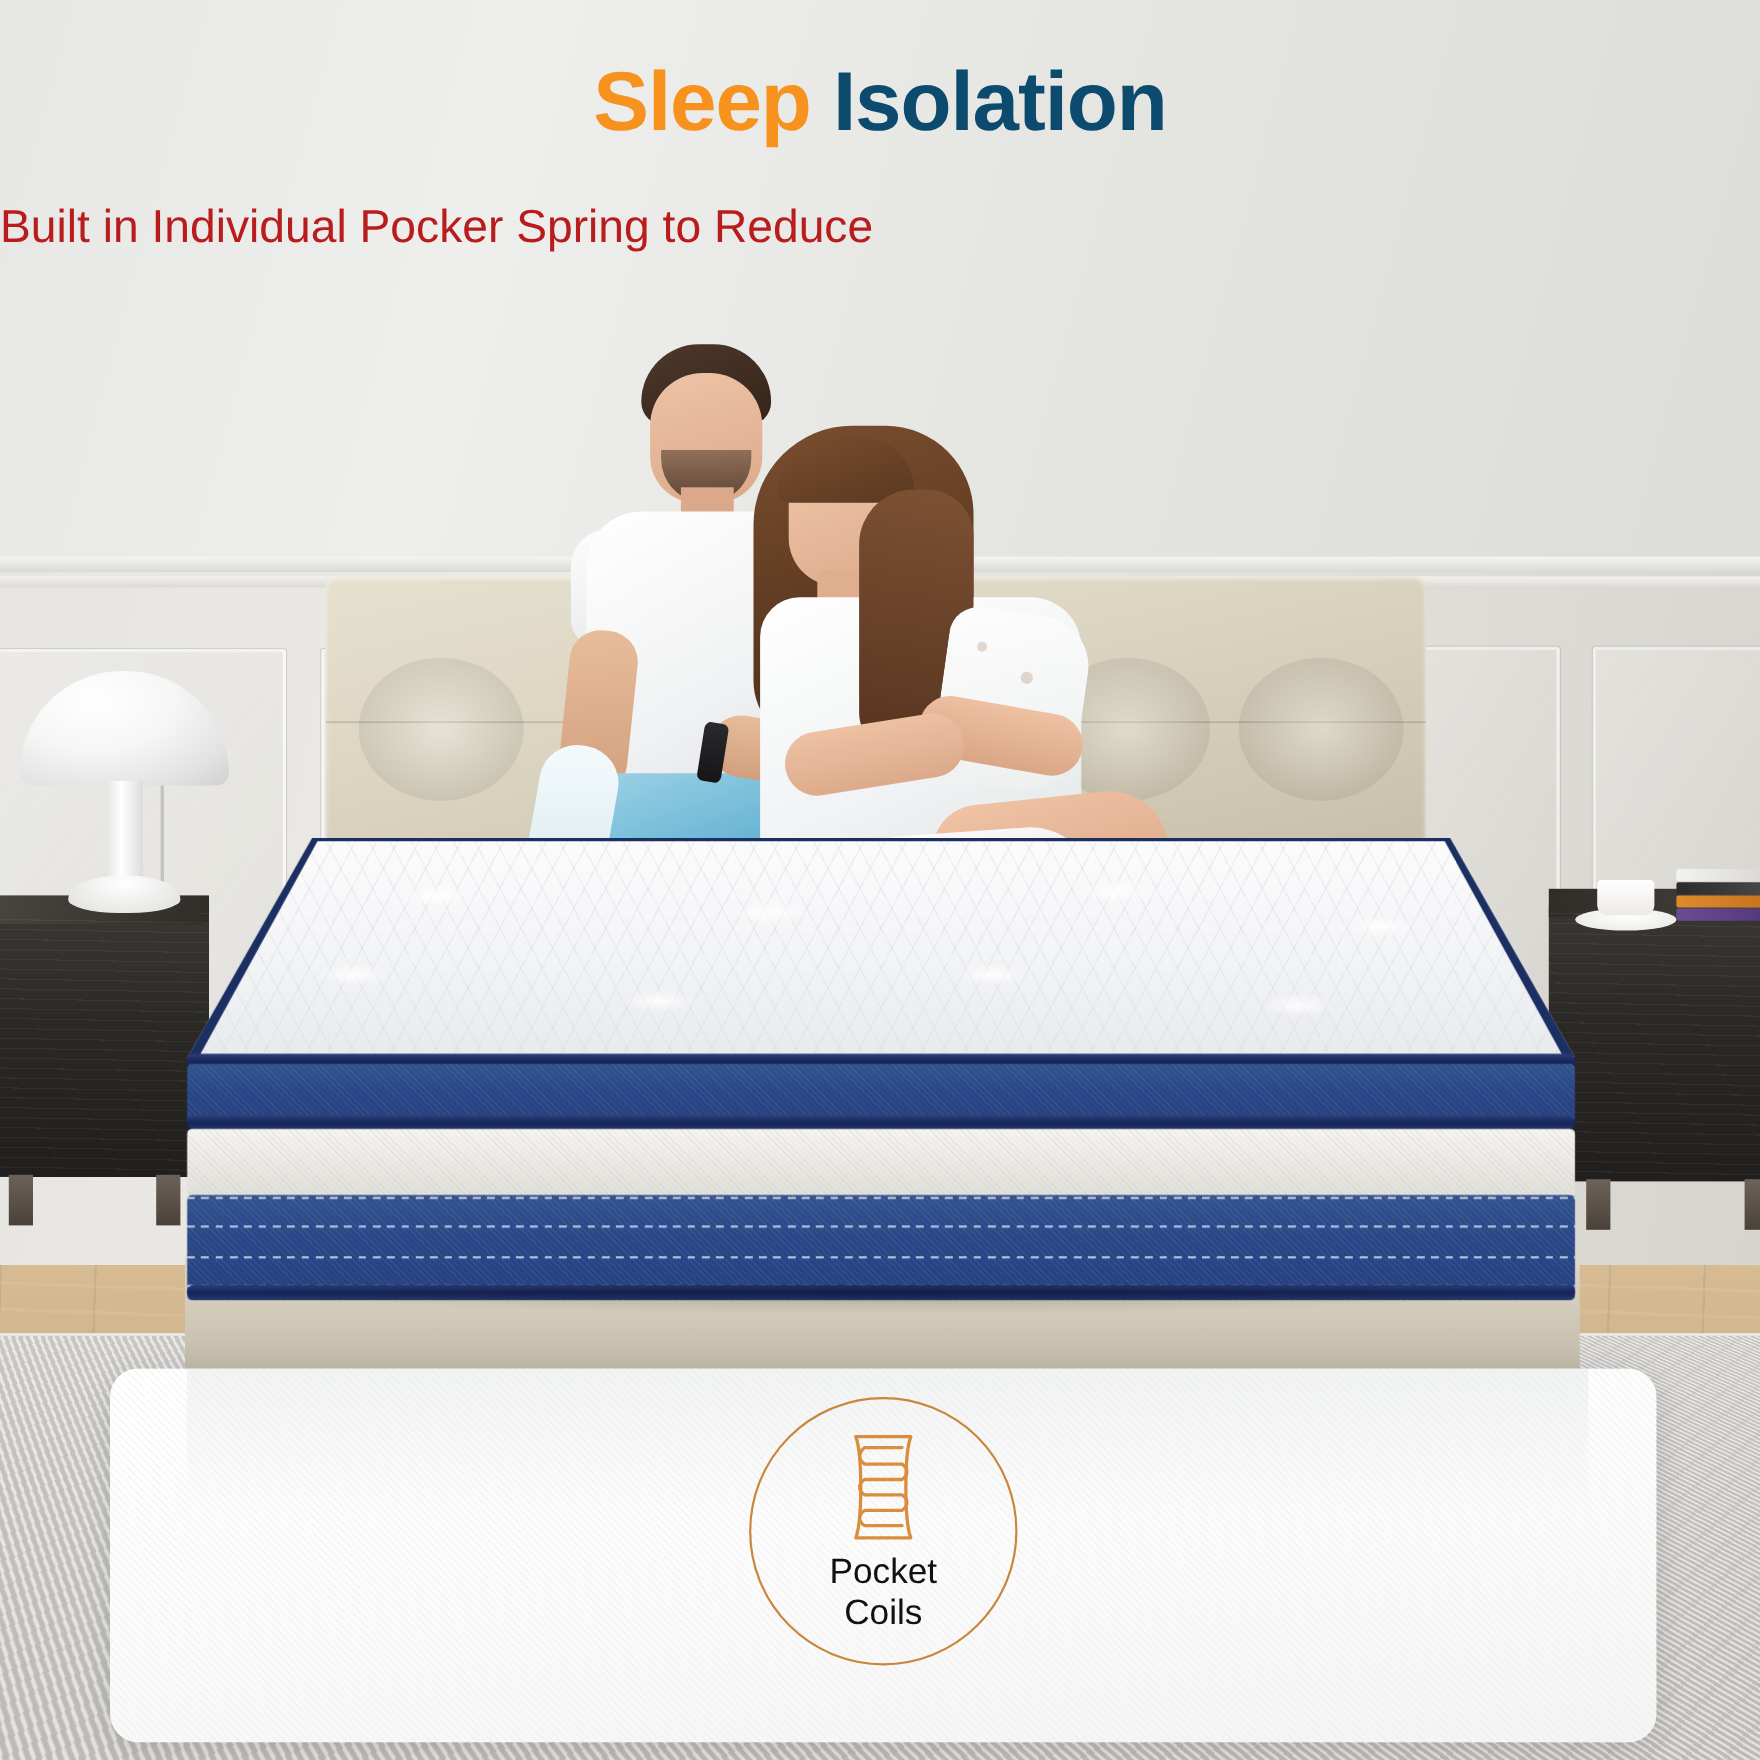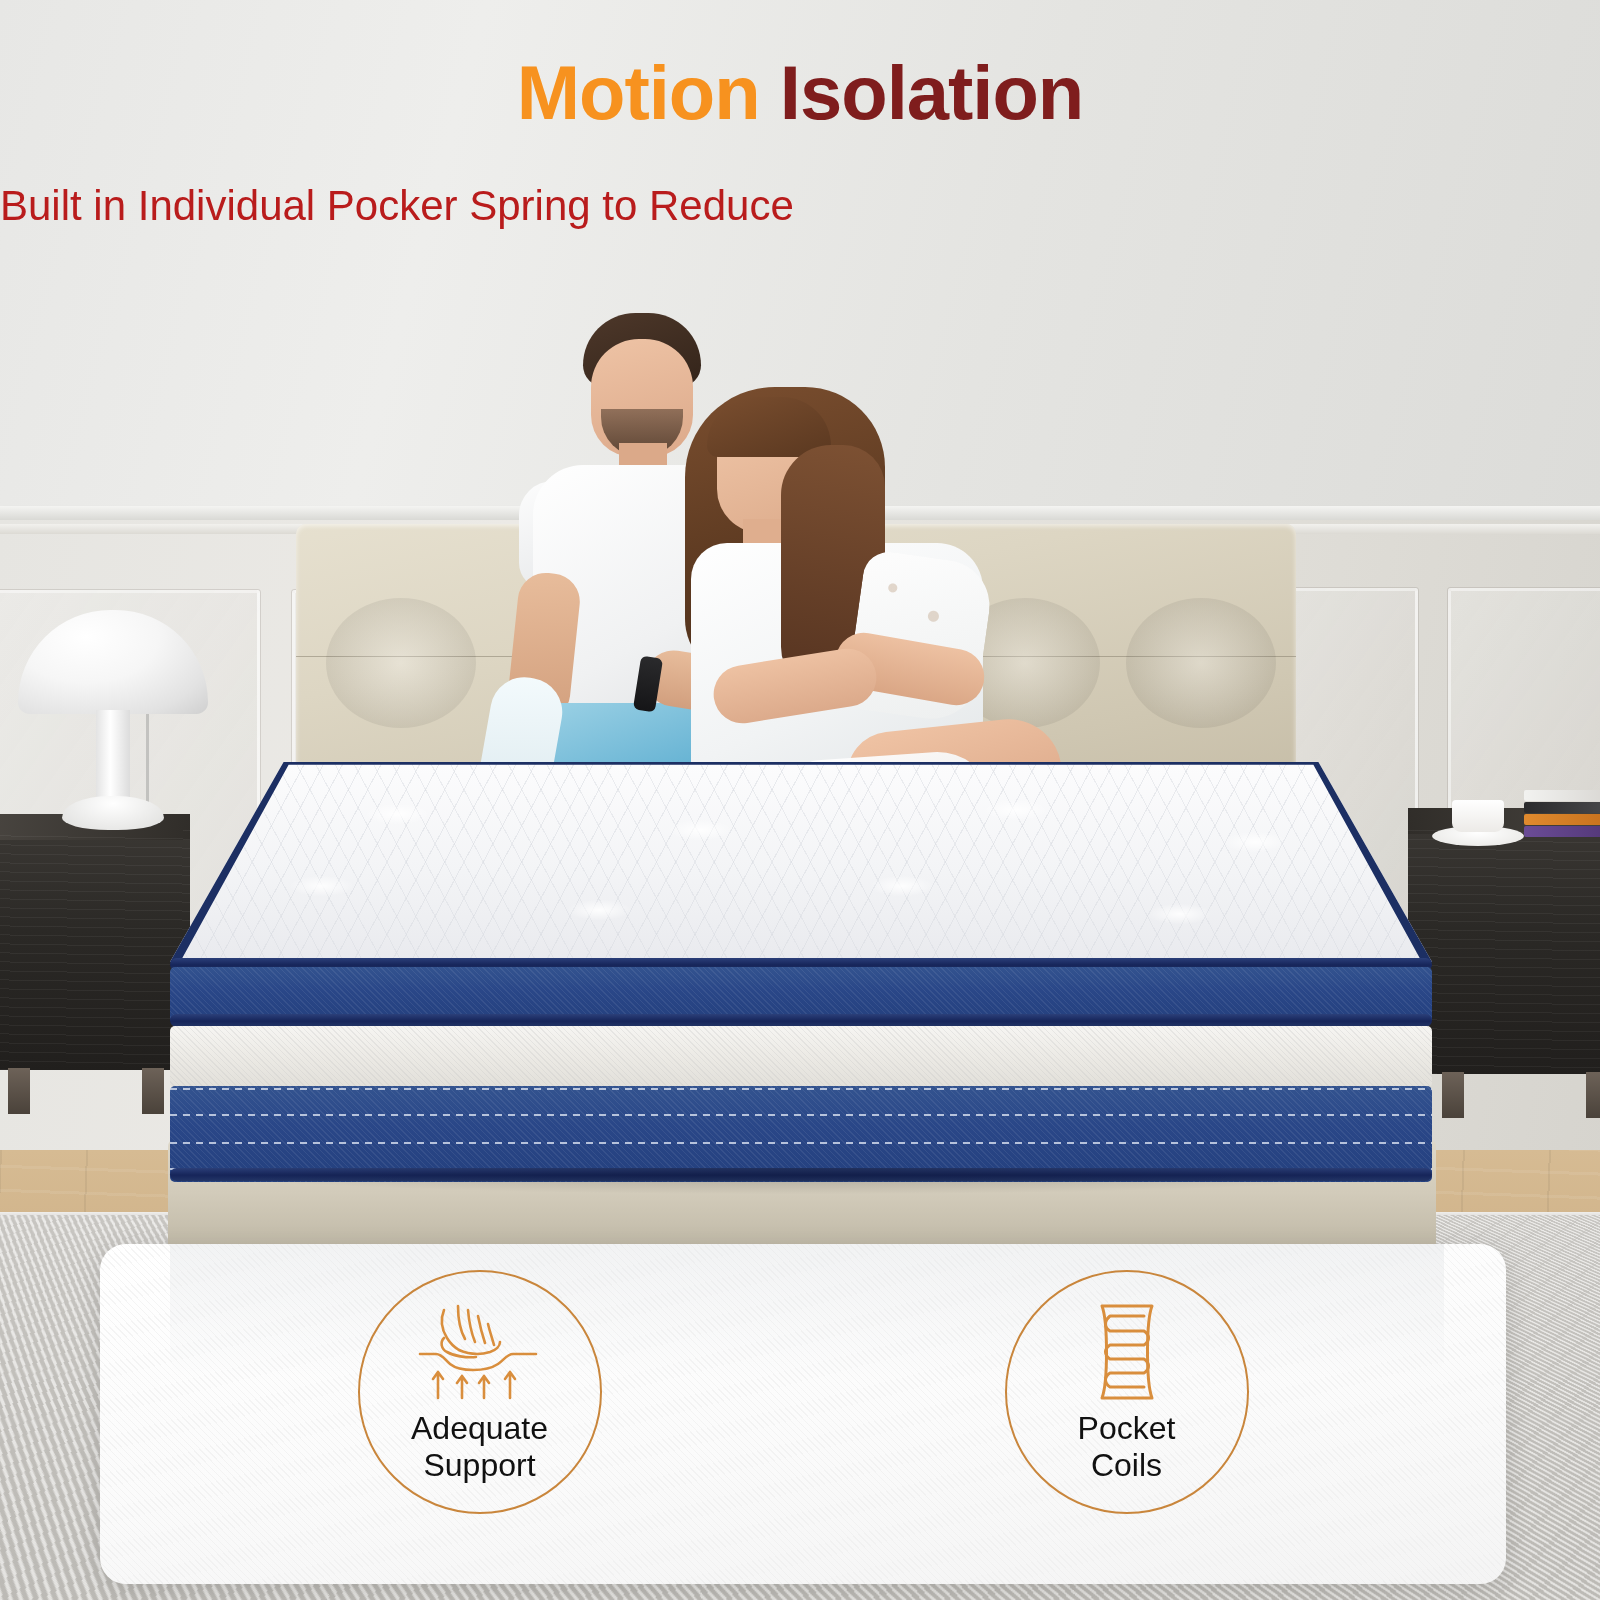--- a/index.html
+++ b/index.html
@@ -273,21 +273,21 @@
   .w-hem{ position:absolute; left:340px; top:450px; width:200px; height:92px;
     background:linear-gradient(168deg,rgba(255,255,255,.95),rgba(228,233,236,.9)); border-radius:26px 60px 34px 30px; transform:rotate(-4deg); }
 
   
   .headline{
     position:absolute; left:0; top:52px; width:100%;
     text-align:center; font-size:76px; font-weight:bold;
     letter-spacing:-1px; line-height:1.08; white-space:nowrap;
   }
   .headline .hl-accent{ color:#F7921F; }
-  .headline .hl-main{ color:#7f1d1d; }
+  .headline .hl-main{ color:#0c4a6e; }
   .subhead{
     position:absolute; left:0; top:178px; width:100%;
     text-align:left; font-size:42px; color:#b91c1c;
     line-height:1.32; font-weight:400;
   }
 
   
   .feature-panel{
     position:absolute; left:100px; top:1244px; width:1406px; height:340px;
     background:
@@ -423,51 +423,31 @@
       <div class="stitch" style="top:2px;"></div>
       <div class="stitch" style="top:28px;"></div>
       <div class="stitch" style="top:56px;"></div>
       <div class="stitch" style="top:82px;"></div>
     </div>
     <div class="piping" style="top:406px;"></div>
   </div>
   <div class="mat-shadow"></div>
 </div>
 
-<h1 class="headline"><span class="hl-accent">Motion</span><span class="hl-main"> Isolation</span></h1>
+<h1 class="headline"><span class="hl-accent">Sleep</span><span class="hl-main"> Isolation</span></h1>
 
 <p class="subhead">
   <span>Built in Individual Pocker Spring to Reduce</span><br>
 </p>
 
 <div class="feature-panel">
   <div class="panel-notch"></div>
 
   <div class="badges">
 
-    <div class="badge">
-      <div class="badge-icon">
-        <svg width="132" height="100" viewBox="0 0 132 100" fill="none" stroke="#D98E3D" stroke-width="2.6" stroke-linecap="round" stroke-linejoin="round">
-          <path d="M30 8 C26 18 28 28 33 36 C36 41 40 45 45 48"></path>
-          <path d="M44 4 C44 16 46 28 51 37"></path>
-          <path d="M54 8 C55 20 57 30 61 40"></path>
-          <path d="M64 14 C66 24 68 32 71 41"></path>
-          <path d="M74 22 C76 30 78 36 80 43"></path>
-          <path d="M30 36 C26 40 27 47 33 50 C40 54 52 56 62 55"></path>
-          <path d="M45 48 C54 52 66 53 76 50 C82 48 86 44 86 40"></path>
-          <path d="M6 52 L22 52 C28 52 31 58 36 62 C46 70 72 70 84 62 C90 58 93 52 99 52 L122 52"></path>
-          <path d="M24 96 L24 70 M24 70 L19 77 M24 70 L29 77"></path>
-          <path d="M48 96 L48 74 M48 74 L43 81 M48 74 L53 81"></path>
-          <path d="M70 96 L70 74 M70 74 L65 81 M70 74 L75 81"></path>
-          <path d="M96 96 L96 70 M96 70 L91 77 M96 70 L101 77"></path>
-        </svg>
-      </div>
-      <div class="badge-label">Adequate
-Support</div>
-    </div>
 
     <div class="badge">
       <div class="badge-icon">
         <svg width="86" height="100" viewBox="0 0 86 100" fill="none" stroke="#D98E3D" stroke-width="3" stroke-linecap="round" stroke-linejoin="round">
           <path d="M18 4 L68 4 C62 20 62 80 68 96 L18 96 C24 80 24 20 18 4 Z"></path>
           <path d="M26 14 L60 14 M26 14 C20 19 20 25 26 29 L60 29
                    C66 33 66 39 60 43 L26 43 C20 47 20 53 26 57 L60 57
                    C66 61 66 67 60 71 L26 71 C20 75 20 81 26 85 L60 85"></path>
         </svg>
       </div>

